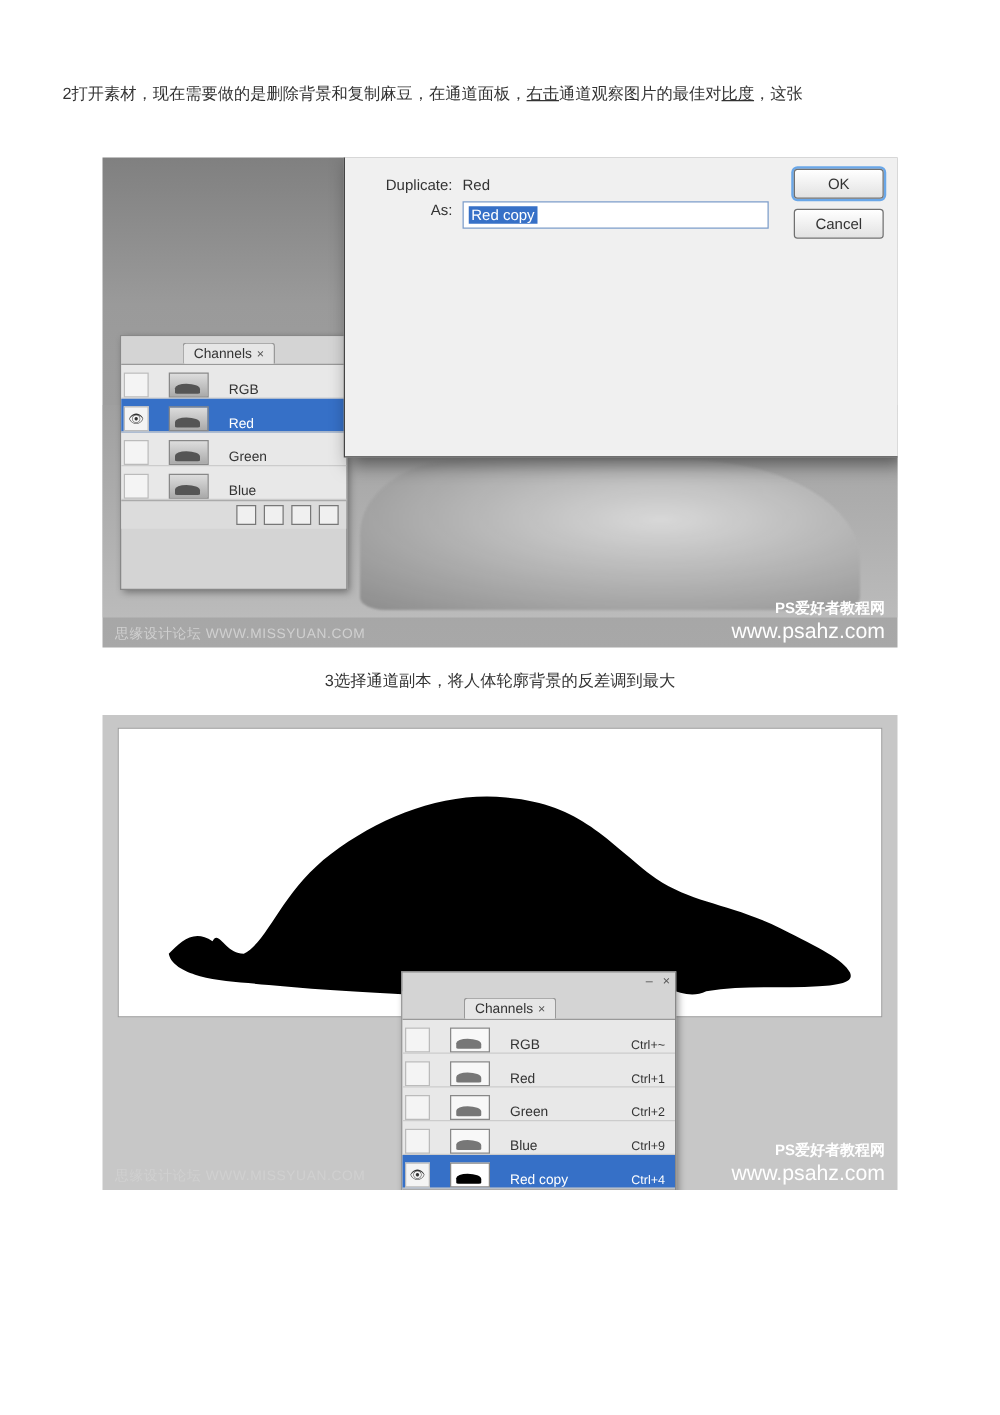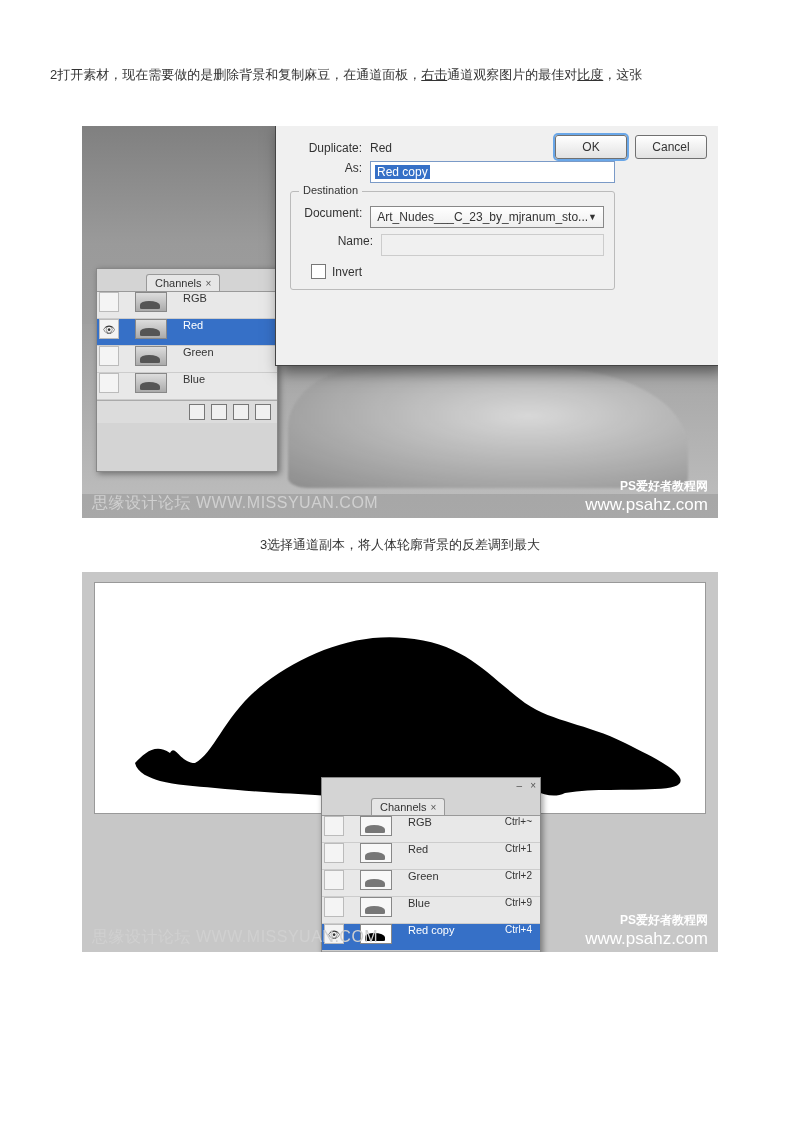--- a/index.html
+++ b/index.html
@@ -49,21 +49,21 @@
     width: 400px; height: 120px;
     background: radial-gradient(ellipse at 60% 40%, #ddd, #888);
     border-radius: 80px 140px 20px 20px / 60px 80px 10px 10px;
     filter: blur(1px);
     opacity:.9;
   }
   .watermark-left {
     position:absolute;
     left:10px; bottom:4px;
     color:#d0d0d0;
-    font-size:16px;
+    font-size:11px;
     letter-spacing:.5px;
   }
   .watermark-right {
     position:absolute;
     right:10px; bottom:2px;
     color:#fff;
     font-size:12px;
     text-align:right;
     line-height:1.3;
     font-weight:bold;
@@ -103,21 +103,21 @@
   }
   .tab .x {
     font-size:10px;
     color:#555;
   }
   .panel-body {
     background:#e8e8e8;
   }
   .ch-row {
     display:flex;
-    align-items:flex-start;
+    align-items:flex-end;
     height:26px;
     border-bottom:1px solid #ccc;
     padding:0 2px;
     gap:16px;
   }
   .ch-row.selected {
     background:#3670c7;
     color:#fff;
   }
   .ch-row .eye {
@@ -270,21 +270,21 @@
   }
   .cb {
     width:13px; height:13px;
     border:1px solid #777;
     background:#fff;
   }
   .dlg-buttons {
     position:absolute;
     right:12px; top:10px;
     display:flex;
-    flex-direction:row;
+    flex-direction:column;
     gap:8px;
   }
   .win-btn {
     width:70px;
     height:22px;
     background:linear-gradient(#fff,#e2e2e2);
     border:1px solid #707070;
     border-radius:3px;
     font-size:12px;
     display:flex;
@@ -390,40 +390,20 @@
       <div class="dlg-body">
         <div class="dlg-main">
           <div class="form-row">
             <label>Duplicate:</label>
             <span>Red</span>
           </div>
           <div class="form-row">
             <label>As:</label>
             <div class="text-input sel">
               <span>Red copy</span>
-            </div>
-          </div>
-          <div class="fieldset">
-            <span class="legend">Destination</span>
-            <div class="form-row">
-              <label>Document:</label>
-              <div class="dropdown">
-                <span>Art_Nudes___C_23_by_mjranum_sto...</span>
-                <span class="arrow">▼</span>
-              </div>
-            </div>
-            <div class="form-row">
-              <label>Name:</label>
-              <div class="text-input" style="background:#f0f0f0;border-color:#ccc">
-                <span></span>
-              </div>
-            </div>
-            <div class="checkbox-row">
-              <span class="cb"></span>
-              <span>Invert</span>
             </div>
           </div>
         </div>
         <div class="dlg-buttons">
           <div class="win-btn default">
               <span>OK</span>
             </div>
           <div class="win-btn">
               <span>Cancel</span>
             </div>

